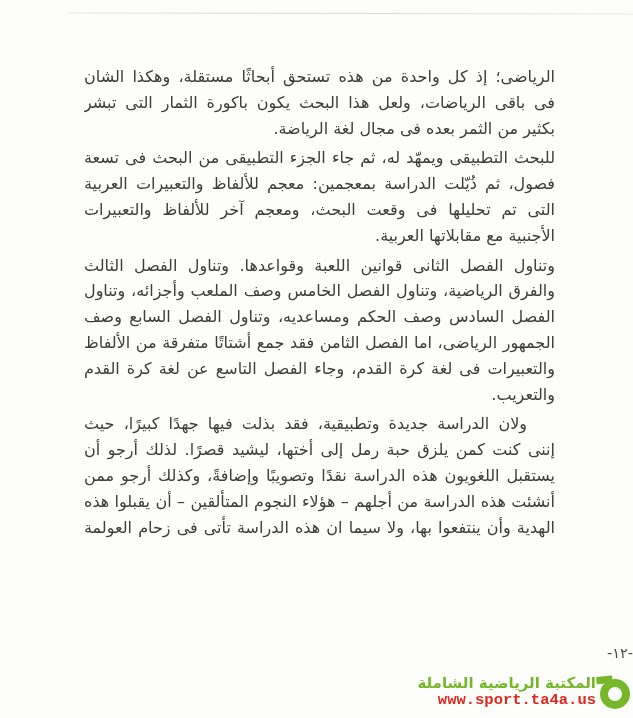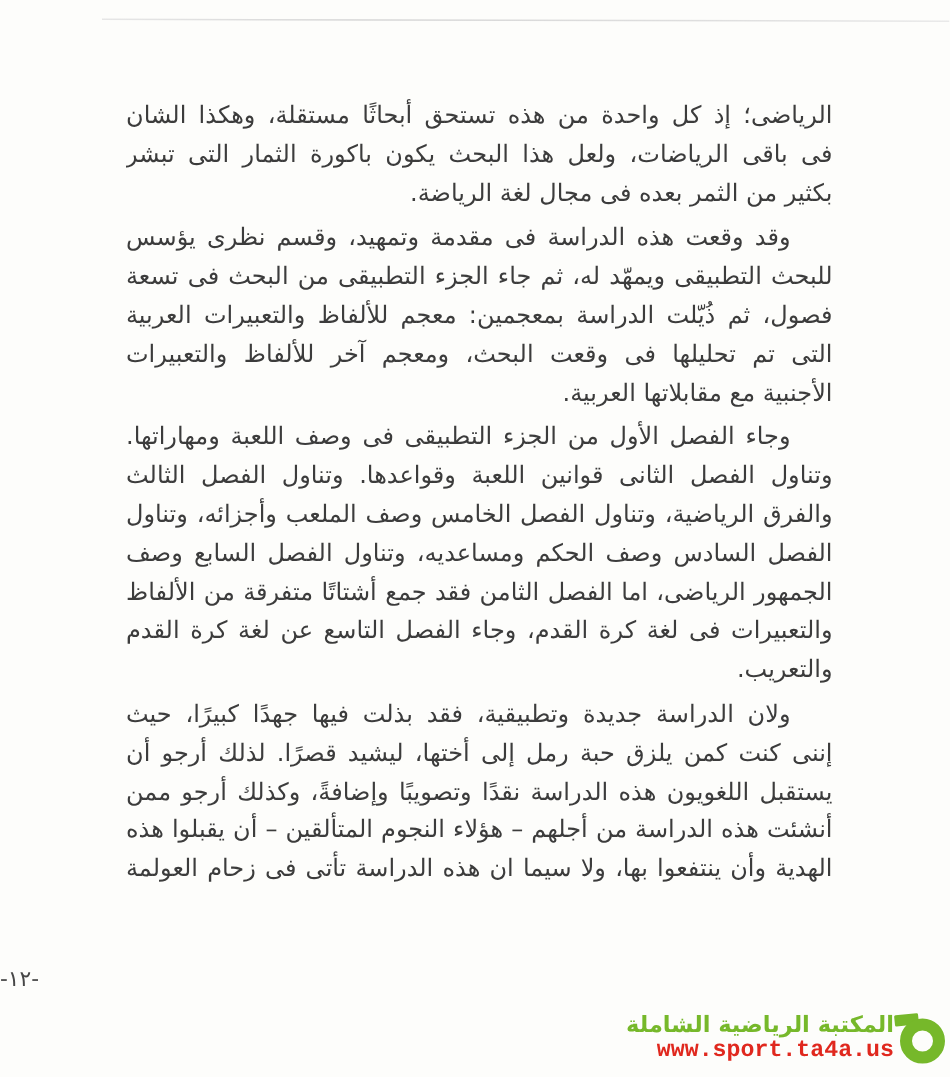--- a/index.html
+++ b/index.html
@@ -41,21 +41,21 @@
     overflow: hidden;
   }
   .line.short {
     text-align-last: right;
   }
   .line.indent { padding-right: 28px; }
   
   .page-number {
     position: absolute;
     top: 645px; left: 0; right: 0;
-    text-align: left;
+    text-align: right;
     direction: rtl;
     font-size: 14.5px;
     letter-spacing: 1px;
     color: #474747;
   }
   
   .watermark {
     position: absolute;
     right: 1px; bottom: 7px;
     display: flex;
@@ -90,28 +90,26 @@
 
   <div class="scan-artifact"></div>
 
   <div class="text-block">
       <div class="paragraph">
         <div class="line">الرياضى؛ إذ كل واحدة من هذه تستحق أبحاثًا مستقلة، وهكذا الشان</div>
         <div class="line">فى باقى الرياضات، ولعل هذا البحث يكون باكورة الثمار التى تبشر</div>
         <div class="line short">بكثير من الثمر بعده فى مجال لغة الرياضة.</div>
       </div>
       <div class="paragraph">
-        <div class="line indent">وقد وقعت هذه الدراسة فى مقدمة وتمهيد، وقسم نظرى يؤسس</div>
         <div class="line">للبحث التطبيقى ويمهّد له، ثم جاء الجزء التطبيقى من البحث فى تسعة</div>
         <div class="line">فصول، ثم ذُيّلت الدراسة بمعجمين: معجم للألفاظ والتعبيرات العربية</div>
         <div class="line">التى تم تحليلها فى وقعت البحث، ومعجم آخر للألفاظ والتعبيرات</div>
         <div class="line short">الأجنبية مع مقابلاتها العربية.</div>
       </div>
       <div class="paragraph">
-        <div class="line indent">وجاء الفصل الأول من الجزء التطبيقى فى وصف اللعبة ومهاراتها.</div>
         <div class="line">وتناول الفصل الثانى قوانين اللعبة وقواعدها. وتناول الفصل الثالث</div>
         <div class="line">والفرق الرياضية، وتناول الفصل الخامس وصف الملعب وأجزائه، وتناول</div>
         <div class="line">الفصل السادس وصف الحكم ومساعديه، وتناول الفصل السابع وصف</div>
         <div class="line">الجمهور الرياضى، اما الفصل الثامن فقد جمع أشتاتًا متفرقة من الألفاظ</div>
         <div class="line">والتعبيرات فى لغة كرة القدم، وجاء الفصل التاسع عن لغة كرة القدم</div>
         <div class="line short">والتعريب.</div>
       </div>
       <div class="paragraph">
         <div class="line indent">ولان الدراسة جديدة وتطبيقية، فقد بذلت فيها جهدًا كبيرًا، حيث</div>
         <div class="line">إننى كنت كمن يلزق حبة رمل إلى أختها، ليشيد قصرًا. لذلك أرجو أن</div>

